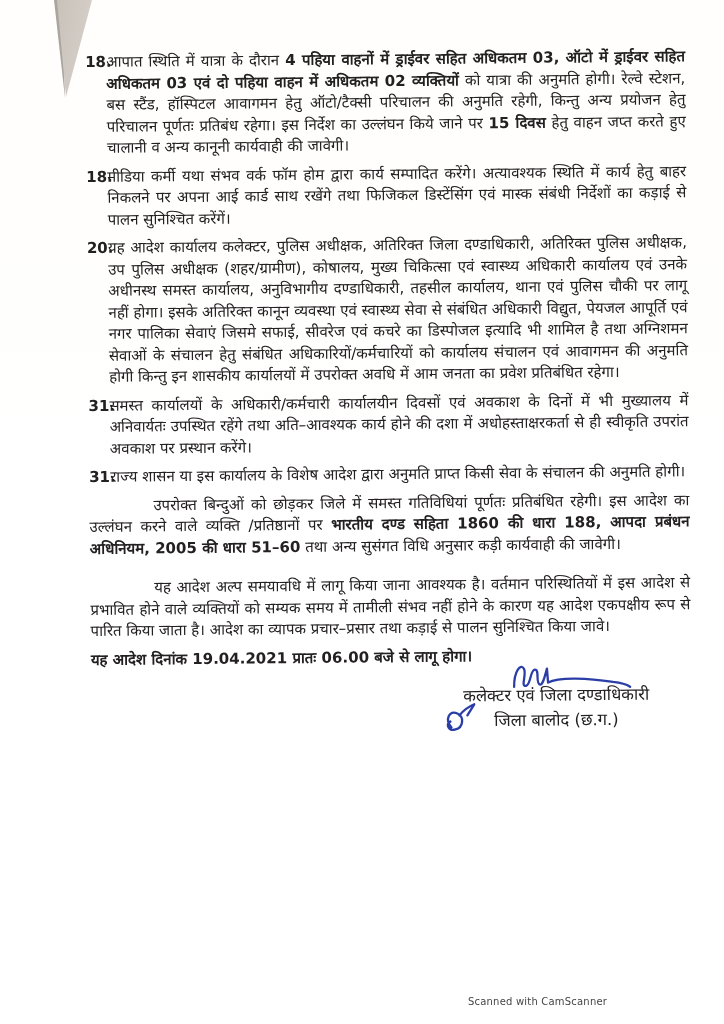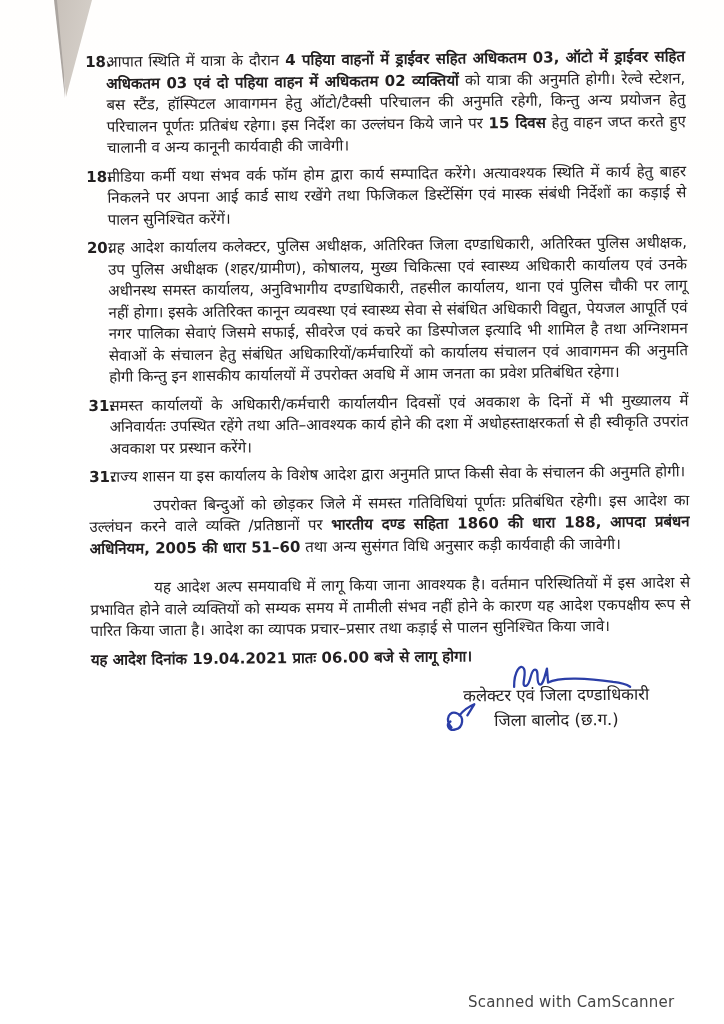--- a/index.html
+++ b/index.html
@@ -33,21 +33,21 @@
   
   .sig-row{display:flex;justify-content:flex-end;}
   .signature{
     position:relative;margin-top:16px;margin-right:42px;
     text-align:center;font-size:16.5px;line-height:25px;
   }
   .sig-ink{position:absolute;left:-46px;top:-34px;pointer-events:none;}
   
   .footer{
     position:absolute;left:468px;top:996px;
-    font-size:15px;color:#454545;letter-spacing:.2px;
+    font-size:10px;color:#454545;letter-spacing:.2px;
     line-height:12px;
   }
 </style>
 </head>
 <body>
 
 <div class="sheet">
 
   <div class="fold">
     <div class="f-edge"></div>

